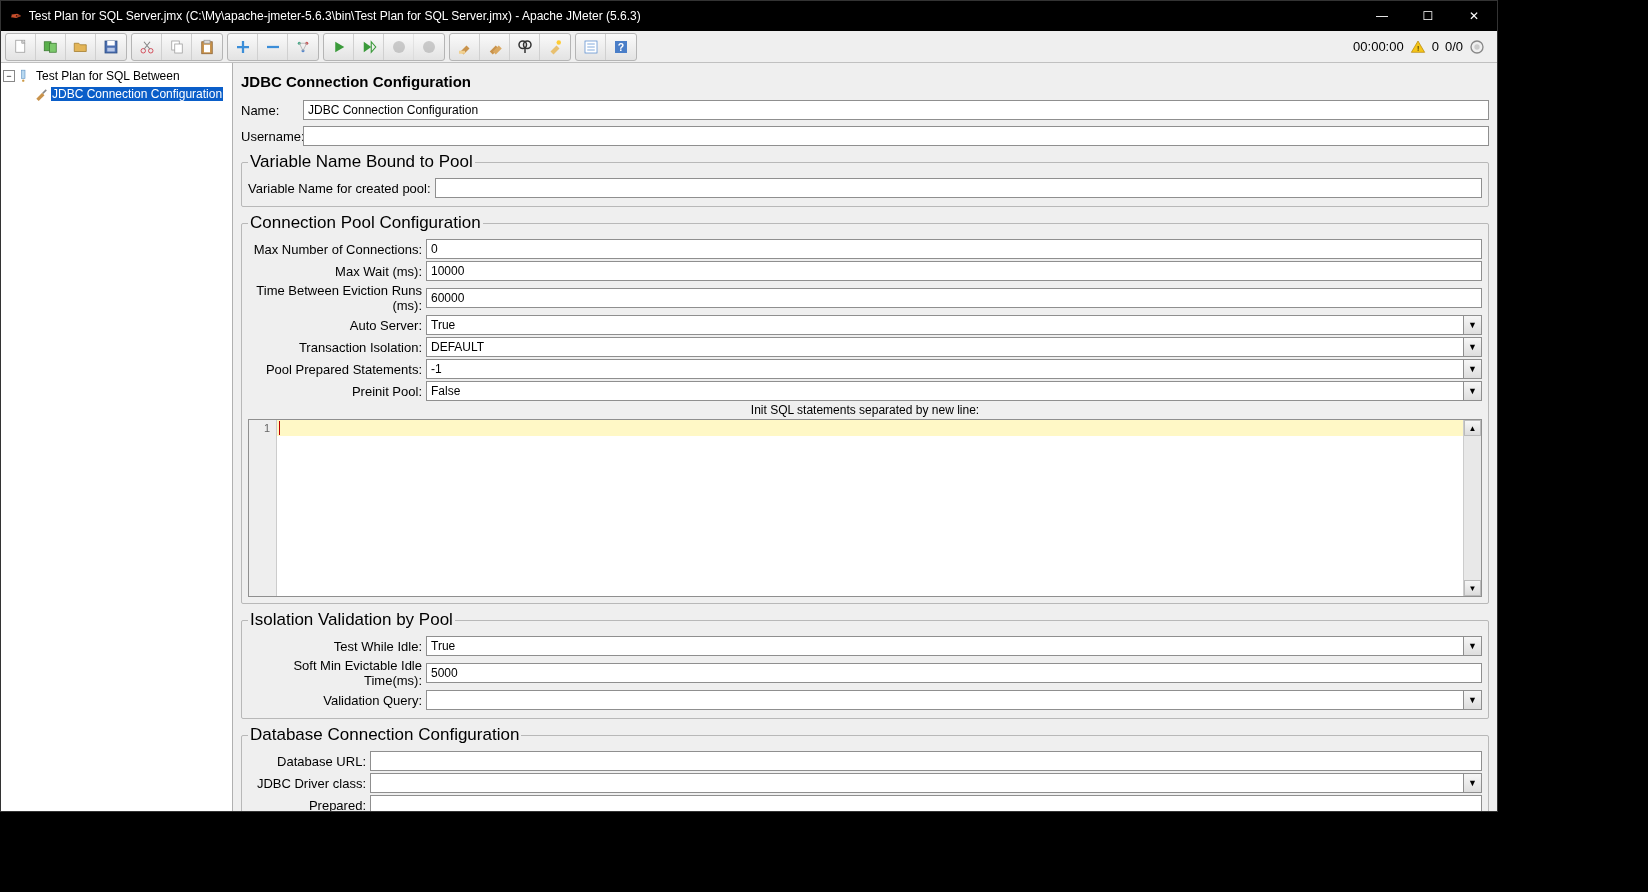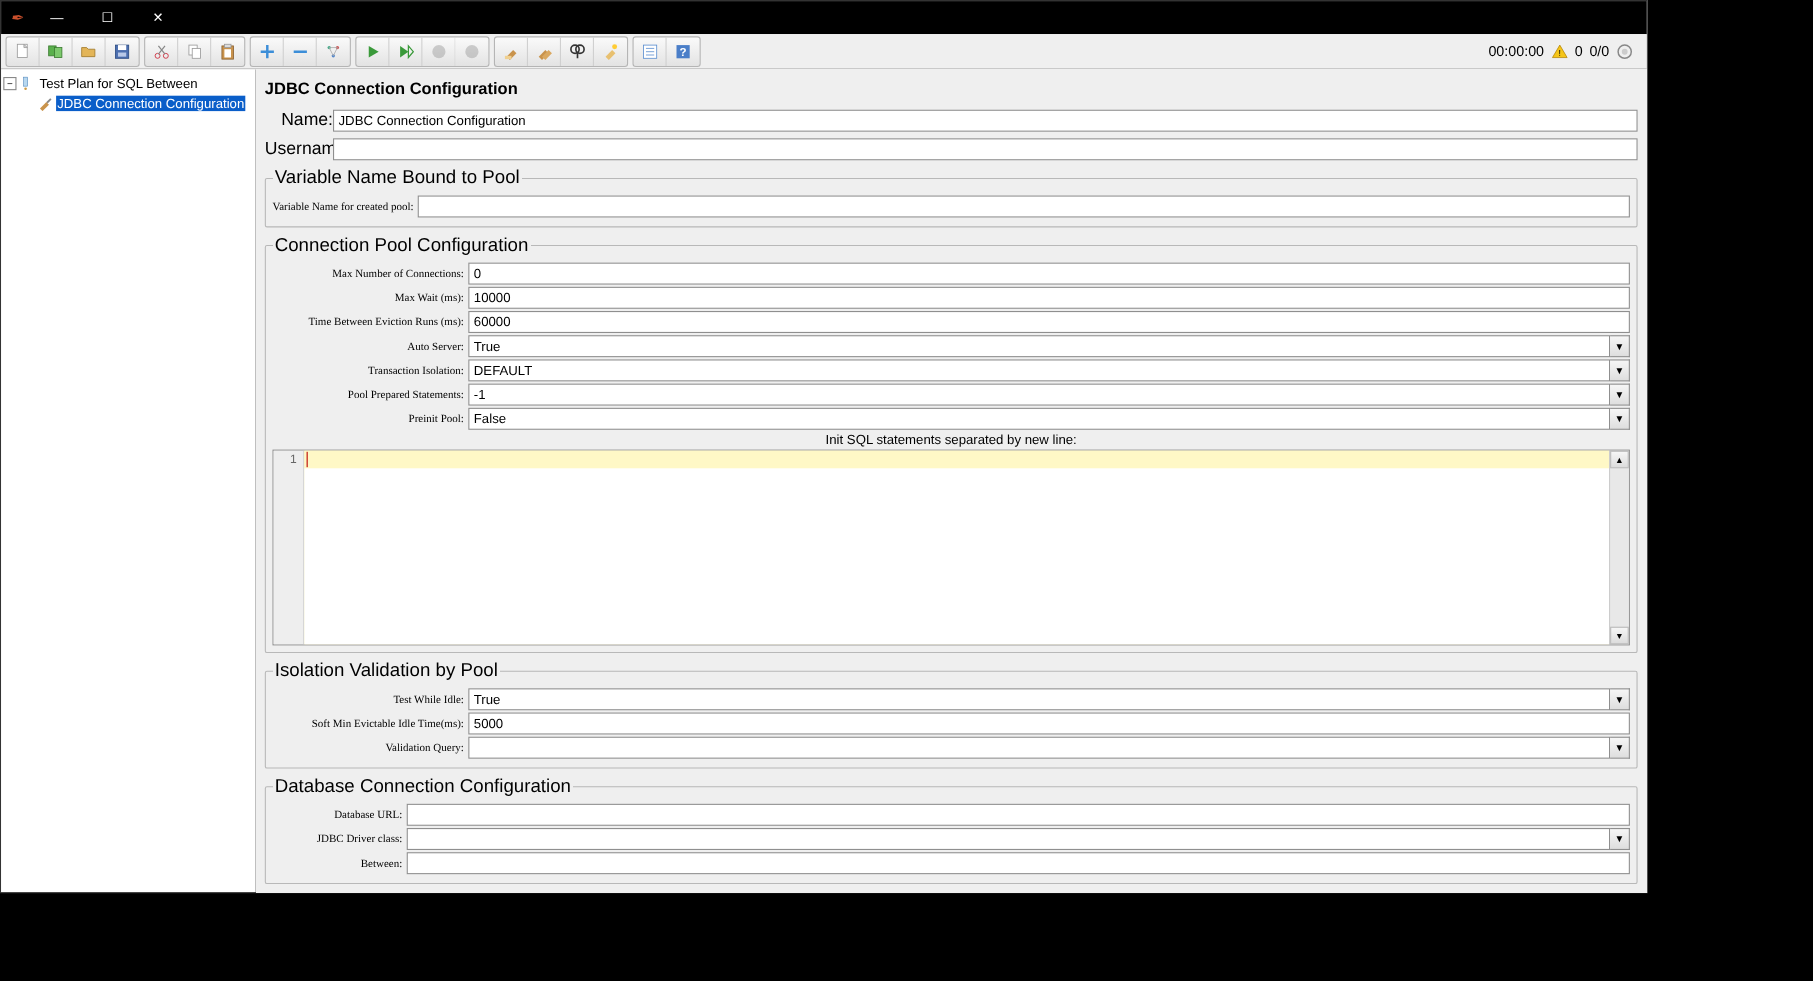--- a/index.html
+++ b/index.html
@@ -24,29 +24,29 @@
 .tree { width: 232px; background: #fff; border-right: 1px solid #b0b0b0; padding: 4px 2px; }
 .tree-node { display: flex; align-items: center; height: 18px; font-size: 12px; white-space: nowrap; }
 .tree-handle { width: 12px; height: 12px; border: 1px solid #888; display: flex; align-items: center; justify-content: center; font-size: 9px; line-height: 1; margin-right: 2px; background: #fff; }
 .tree-spacer { width: 16px; }
 .tree-icon { width: 16px; height: 16px; margin-right: 2px; display: flex; align-items: center; justify-content: center; }
 .tree-node.selected .tree-label { background: #0a5ec9; color: #fff; padding: 0 1px; }
 .tree-label { padding: 0 1px; }
 .main { flex: 1; background: #efefef; padding: 6px 8px 4px 8px; overflow-y: auto; }
 .page-title { font-size: 15px; font-weight: bold; margin: 4px 0 10px 0; }
 .formrow { display: flex; align-items: center; margin-bottom: 6px; }
-.formrow > label { width: 62px; font-size: 16px; text-align: right; }
+.formrow > label { width: 62px; font-size: 13px; }
 .txt { flex: 1; height: 20px; border: 1px solid #8f8f8f; background: #fff; padding: 1px 4px; font-size: 12px; font-family: inherit; }
 .combo { position: relative; flex: 1; display: flex; }
 .combo .txt { flex: 1; }
 .combo .arr { width: 18px; height: 20px; border: 1px solid #8f8f8f; border-left: none; background: linear-gradient(#f6f6f6,#dedede); display: flex; align-items: center; justify-content: center; font-size: 9px; }
 fieldset { border: 1px solid #b8b8b8; border-radius: 2px; margin-bottom: 6px; padding: 6px 6px 6px 6px; }
 legend { font-size: 17px; padding: 0 2px; }
 .frow { display: flex; align-items: center; margin-bottom: 2px; }
-.frow label { text-align: right; font-size: 10px; padding-right: 4px; font-family: Liberation Serif, serif; }
+.frow label { text-align: right; font-size: 13px; padding-right: 4px; }
 .pool-label { width: 178px; }
 .valid-label { width: 178px; }
 .db-label { width: 122px; }
 .center-label { text-align: center; font-size: 12px; margin-bottom: 2px; }
 .editor { display: flex; border: 1px solid #8f8f8f; height: 178px; }
 .gutter { width: 28px; background: #eee; border-right: 1px solid #ccc; text-align: right; padding: 2px 6px 0 0; font-size: 11px; color: #666; }
 .editbody { flex: 1; background: #fff8c6; position: relative; }
 .editbody .topline { height: 16px; background: #fff8c6; border-bottom: 0; }
 .editbody .rest { position: absolute; top: 16px; left: 0; right: 0; bottom: 0; background: #fff; }
 .caret { width: 1px; height: 14px; background: #b00; position: absolute; left: 2px; top: 1px; }
@@ -54,20 +54,21 @@
 .vscroll .sbtn { height: 16px; background: linear-gradient(#f6f6f6,#dcdcdc); border: 1px solid #bbb; display: flex; align-items: center; justify-content: center; font-size: 8px; }
 .warn-icon { width:16px; height:16px; }
 </style>
 </head>
 <body>
 
 <div class="window">
 
   <div class="titlebar">
     <span class="feather">✒</span>
+    <span class="title">Test Plan for SQL Server.jmx (C:\My\apache-jmeter-5.6.3\bin\Test Plan for SQL Server.jmx) - Apache JMeter (5.6.3)</span>
     <div class="wincontrols">
       <div class="winbtn">—</div>
       <div class="winbtn">☐</div>
       <div class="winbtn">✕</div>
     </div>
   </div>
 
 
   <div class="toolbar">
     <div class="tbgroup">
@@ -348,21 +349,21 @@
             <input class="txt" value="" style="">
           </div>
         <div class="frow">
             <label class="db-label">JDBC Driver class:</label>
             <div class="combo">
               <input class="txt" value="" style="">
               <div class="arr">▼</div>
             </div>
           </div>
         <div class="frow">
-            <label class="db-label">Between:</label>
+            <label class="db-label">Prepared:</label>
             <input class="txt" value="" style="">
           </div>
 
       </fieldset>
 
     </div>
   </div>
 </div>
 
 </body></html>

